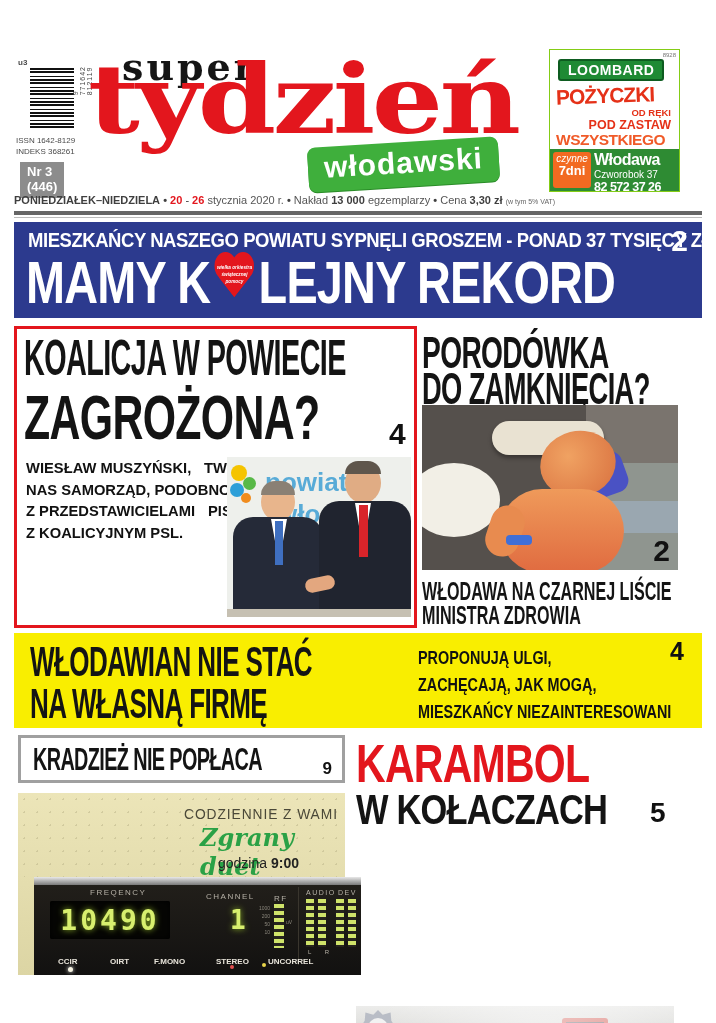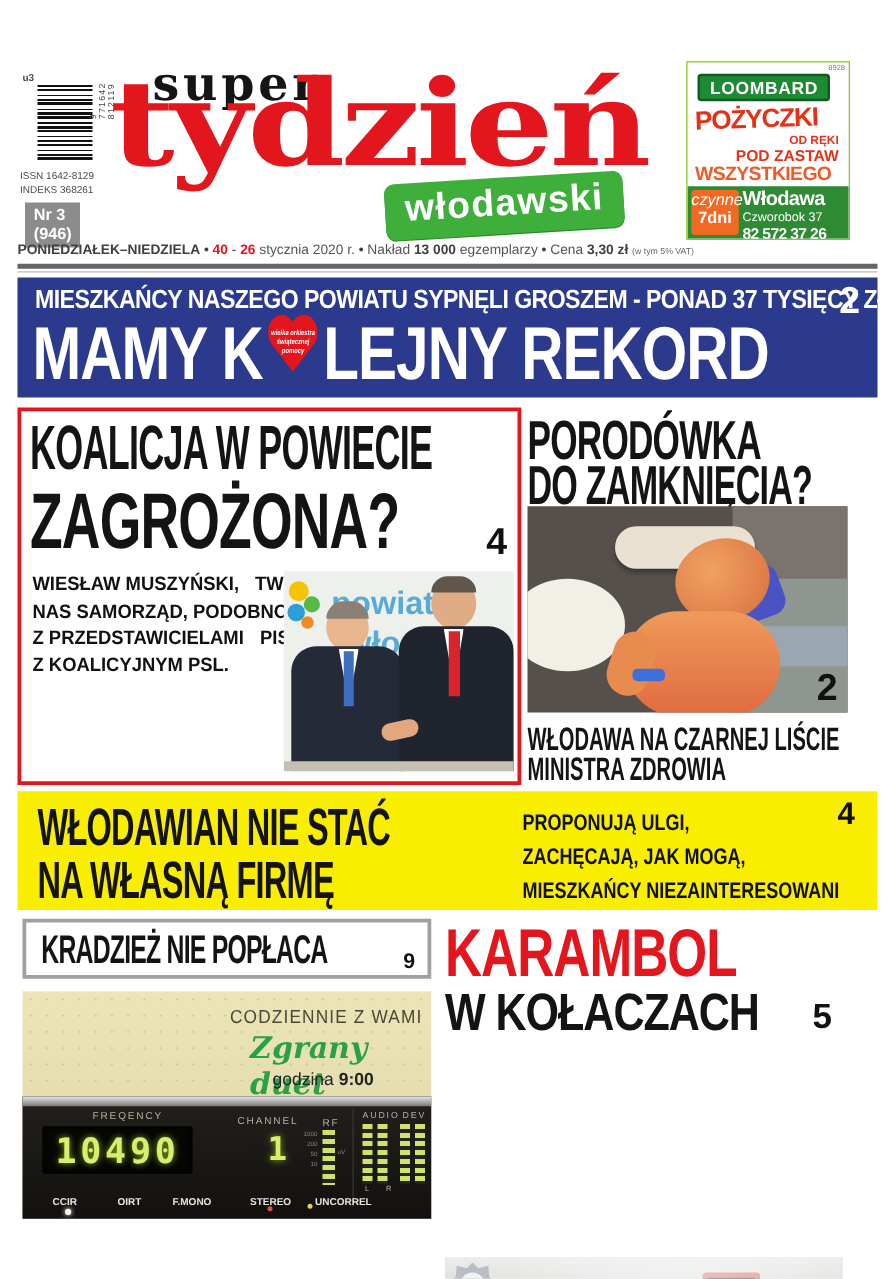--- a/index.html
+++ b/index.html
@@ -53,21 +53,21 @@
   
   .photo{overflow:hidden;position:relative;}
   .circ{border-radius:50%;position:absolute;}
 
   
   .radioad{background:linear-gradient(180deg,#ece5b8,#dcd5a4);}
   .dots{background-image:radial-gradient(#b9b287 1px,transparent 1px);background-size:13px 13px;opacity:.5;}
   .bonton{font-family:"DejaVu Serif",serif;font-style:italic;font-weight:bold;font-size:40px;
           color:#2aa146;letter-spacing:-2px;}
   .script-green{font-family:"DejaVu Serif",serif;font-style:italic;font-weight:bold;color:#2aa146;}
-  .device{background:linear-gradient(180deg,#23201b,#121110);}
+  .device{background:linear-gradient(180deg,#23201b,#121110);margin-left:16px;}
   .lcd{background:#060604;border-radius:2px;box-shadow:inset 0 0 6px #000;}
   .digits{font-family:"DejaVu Sans Mono",monospace;font-weight:bold;color:#d8ef6e;
           text-shadow:0 0 6px rgba(155,195,42,.9);}
   .plabel{color:#b5b0a6;letter-spacing:1.5px;font-size:8px;}
   .meter{background:repeating-linear-gradient(180deg,#cfe36a 0 4px,#26241e 4px 7px);}
 
   
   .fog{background:radial-gradient(ellipse at 60% 25%,rgba(255,255,255,.6),rgba(255,255,255,0) 65%),
        linear-gradient(180deg,rgba(255,255,255,.5),rgba(255,255,255,0) 45%);}
   .star8{clip-path:polygon(50% 0,63% 13%,85% 7%,87% 30%,100% 50%,87% 70%,85% 93%,63% 87%,50% 100%,37% 87%,15% 93%,13% 70%,0 50%,13% 30%,15% 7%,37% 13%);}
@@ -78,55 +78,55 @@
 <div class="page">
 
   <div class="abs" style="left:16px;top:56px;width:70px;">
     <div class="abs smalltxt b" style="left:2px;top:2px;">u3</div>
     <div class="abs barcode" style="left:14px;top:12px;"></div>
     <div class="abs" style="left:56px;top:10px;writing-mode:vertical-rl;transform:rotate(180deg);font-size:7px;color:#444;letter-spacing:1px;">9 771642 812119</div>
     <div class="abs smalltxt" style="left:0;top:80px;">ISSN 1642-8129</div>
     <div class="abs smalltxt" style="left:0;top:91px;">INDEKS 368261</div>
     <div class="abs nrbox" style="left:4px;top:106px;">
       <div>Nr 3</div>
-      <div>(946)</div>
+      <div>(446)</div>
     </div>
   </div>
 
   <div class="abs super" style="left:122px;top:44px;">super</div>
   <div class="abs tydzien" style="left:88px;top:52px;">tydzień</div>
   <div class="abs edition" style="left:308px;top:142px;">włodawski</div>
 
   <div class="abs lb" style="left:549px;top:49px;width:129px;height:141px;">
     <div class="abs" style="right:3px;top:2px;font-size:6px;color:#777;">8928</div>
     <div class="abs" style="left:8px;top:9px;">
       <span class="lb-brand">LOOMBARD</span>
     </div>
     <div class="abs lb-red" style="left:6px;top:34px;font-size:21px;transform:rotate(-2deg);letter-spacing:-1px;">POŻYCZKI</div>
     <div class="abs lb-red" style="right:8px;top:57px;font-size:9.5px;">OD RĘKI</div>
     <div class="abs lb-red" style="right:8px;top:68px;font-size:12.5px;">POD ZASTAW</div>
     <div class="abs" style="left:6px;top:81px;font-size:15.5px;font-weight:bold;color:#f05a28;letter-spacing:-.5px;">WSZYSTKIEGO</div>
     <div class="abs lb-green" style="left:0;bottom:0;width:129px;height:42px;">
       <div class="abs lb-orange" style="left:3px;top:3px;width:38px;height:36px;">
-        <div style="font-size:13px;font-style:italic;line-height:1.1;margin-top:1px;">czynne</div>
+        <div style="font-size:10px;font-style:italic;line-height:1.1;margin-top:1px;">czynne</div>
         <div style="font-size:13px;font-weight:bold;line-height:1;">7dni</div>
         <div style="font-size:8.5px;font-weight:bold;background:#d23c1e;margin:15px 2px 0;border-radius:2px;">9 - 22</div>
       </div>
       <div class="abs" style="left:44px;top:2px;color:#fff;">
         <div style="font-size:16px;font-weight:bold;letter-spacing:-.5px;">Włodawa</div>
         <div style="font-size:10px;line-height:1.1;">Czworobok 37</div>
         <div style="font-size:12.5px;font-weight:bold;letter-spacing:-.5px;">82 572 37 26</div>
       </div>
     </div>
   </div>
 
   <div class="abs nw" style="left:14px;top:194px;width:688px;font-size:11px;color:#3f3f3f;">
     <span class="b">PONIEDZIAŁEK–NIEDZIELA</span>
     <span class="b">•</span>
-    <span class="b" style="color:#e3161d;">40</span>
+    <span class="b" style="color:#e3161d;">20</span>
     <span>-</span>
     <span class="b" style="color:#e3161d;">26</span>
     <span style="color:#555;">stycznia 2020 r.</span>
     <span class="b">•</span>
     <span style="color:#555;">Nakład</span>
     <span class="b">13 000</span>
     <span style="color:#555;">egzemplarzy</span>
     <span class="b">•</span>
     <span style="color:#555;">Cena</span>
     <span class="b">3,30 zł</span>

